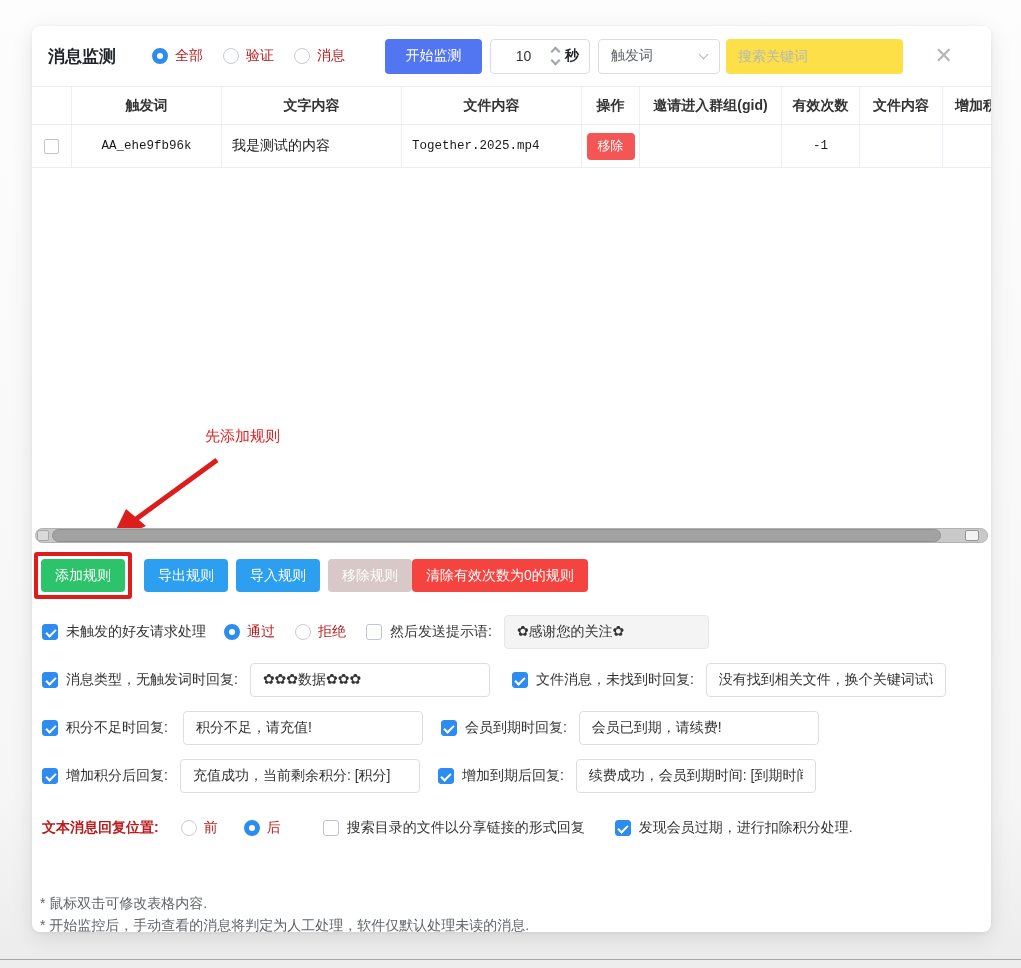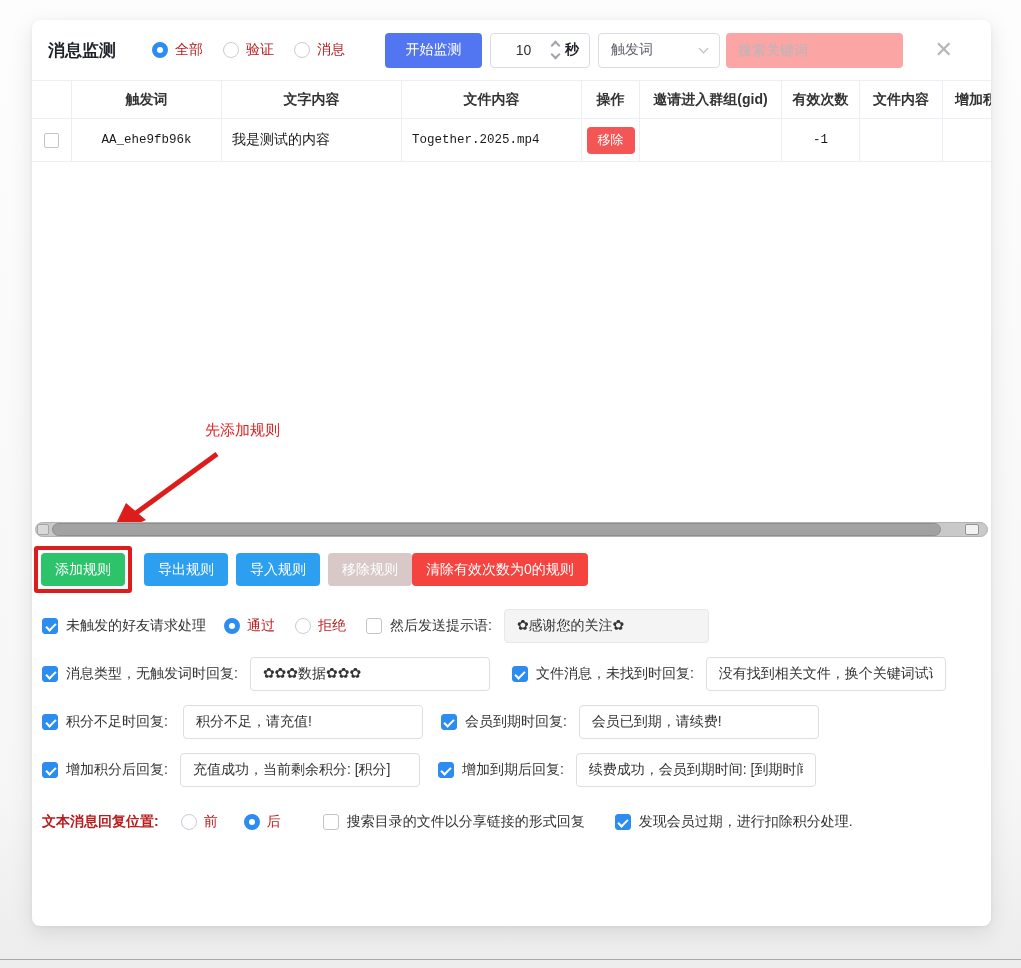--- a/index.html
+++ b/index.html
@@ -5,21 +5,21 @@
   * { margin:0; padding:0; box-sizing:border-box; }
   html,body { width:1021px; height:968px; }
   body {
     font-family:"Liberation Sans","DejaVu Sans",sans-serif;
     background:linear-gradient(180deg,#fdfdfd 0%,#f6f6f6 82%,#ececec 100%);
     position:relative; overflow:hidden; color:#303133;
   }
   .bottom-strip { position:absolute; left:0; right:0; bottom:0; height:9px;
     background:#ededed; border-top:1px solid #a9a9a9; }
   .card {
-    position:absolute; left:32px; top:20px; width:959px; height:906px;
+    position:absolute; left:32px; top:26px; width:959px; height:906px;
     background:#fff; border-radius:8px;
     box-shadow:0 6px 22px rgba(0,0,0,0.10), 0 1px 4px rgba(0,0,0,0.06);
     overflow:hidden;
   }
   
   .hdr { height:60px; display:flex; align-items:center; padding:0 16px; }
   .title { font-size:17px; font-weight:bold; color:#1f2329; }
   .scope { display:flex; align-items:center; gap:20px; margin-left:36px; }
   .radio-item { display:flex; align-items:center; gap:7px; font-size:14px; color:#b91c1c; cursor:pointer; }
   .radio { width:16px; height:16px; border-radius:50%; border:1px solid #c9ccd4; background:#fff; flex:0 0 auto; }
@@ -31,21 +31,21 @@
     display:flex; align-items:center; padding:0 10px; gap:6px; }
   .interval .val { font-size:14px; color:#303133; flex:1; text-align:center; }
   .stepper { display:flex; flex-direction:column; gap:5px; align-items:center; }
   .chev { width:7px; height:7px; border:solid #a0a3a9; border-width:2px 2px 0 0; display:block; }
   .chev.up { transform:rotate(-45deg); }
   .chev.down { transform:rotate(135deg); margin-top:-3px; }
   .interval .unit { font-size:14px; font-weight:bold; color:#1f2329; }
   .dropdown { margin-left:8px; width:122px; height:35px; border:1px solid #d9dce2; border-radius:4px;
     display:flex; align-items:center; justify-content:space-between; padding:0 12px; font-size:14px; color:#5d6066; cursor:pointer; }
   .dropdown .chev { border-color:#b4b7bd; border-width:1.5px 1.5px 0 0; transform:rotate(135deg); margin-top:-3px; }
-  .search { margin-left:6px; width:177px; height:35px; background:#fca5a5; border:none; border-radius:4px;
+  .search { margin-left:6px; width:177px; height:35px; background:#fde047; border:none; border-radius:4px;
     padding:0 12px; font-size:14px; font-family:inherit; color:#333; }
   .search::placeholder { color:#b4b7bd; }
   .close { margin-left:auto; margin-right:22px; font-size:22px; color:#b2b6bc; cursor:pointer; line-height:1; }
   
   .tbl { width:100%; overflow:hidden; border-top:1px solid #ebeef3; }
   .trow { display:flex; width:991px; border-bottom:1px solid #ebeef3; }
   .th { height:37px; display:flex; align-items:center; justify-content:center;
         font-size:14px; font-weight:bold; color:#333; border-right:1px solid #ebeef3; }
   .td { height:42px; display:flex; align-items:center; justify-content:center;
         font-size:14px; color:#1a1a1a; border-right:1px solid #ebeef3; }
@@ -255,16 +255,21 @@
     <span class="radio-item" style="margin-left:26px;">
       <span class="radio on"></span>
       <span>后</span>
     </span>
     <span class="cb" style="margin-left:42px;"></span>
     <span class="lab">搜索目录的文件以分享链接的形式回复</span>
     <span class="cb on" style="margin-left:30px;"></span>
     <span class="lab">发现会员过期，进行扣除积分处理.</span>
   </div>
 
+  <div class="notes">
+    <div>* 鼠标双击可修改表格内容.</div>
+    <div>* 开始监控后，手动查看的消息将判定为人工处理，软件仅默认处理未读的消息.</div>
+
+  </div>
 
 </div>
 
 <div class="bottom-strip"></div>
 
 </body></html>

